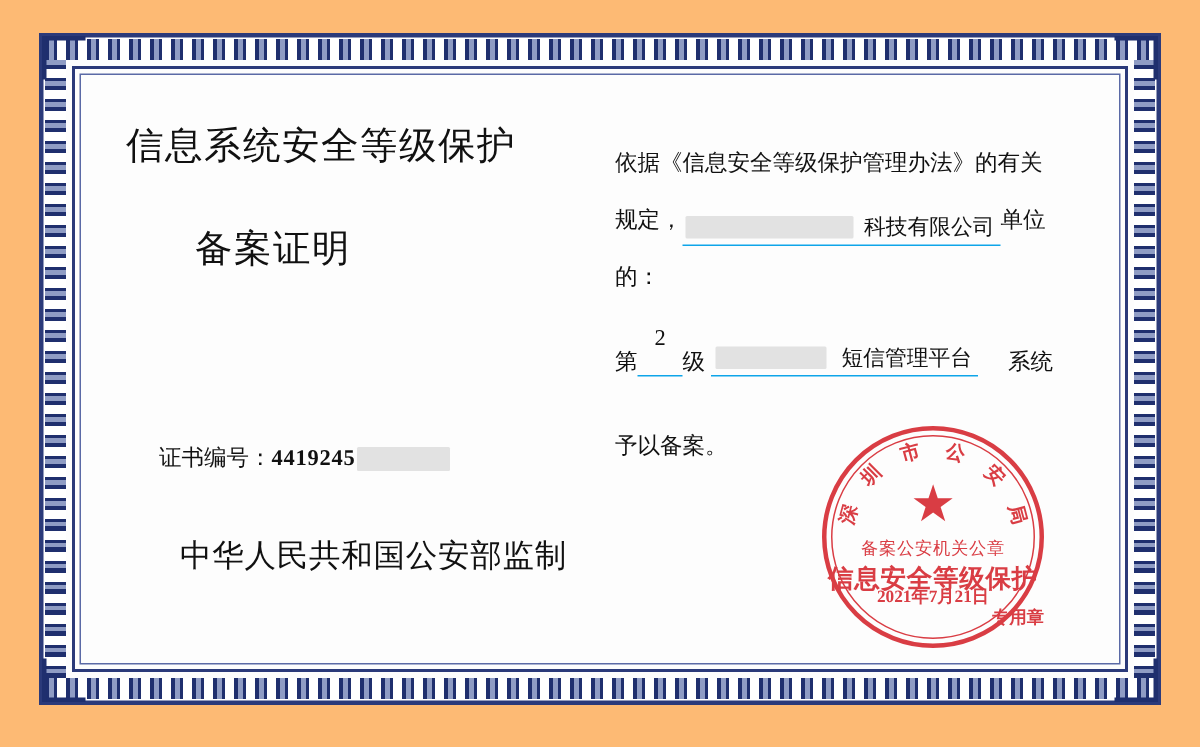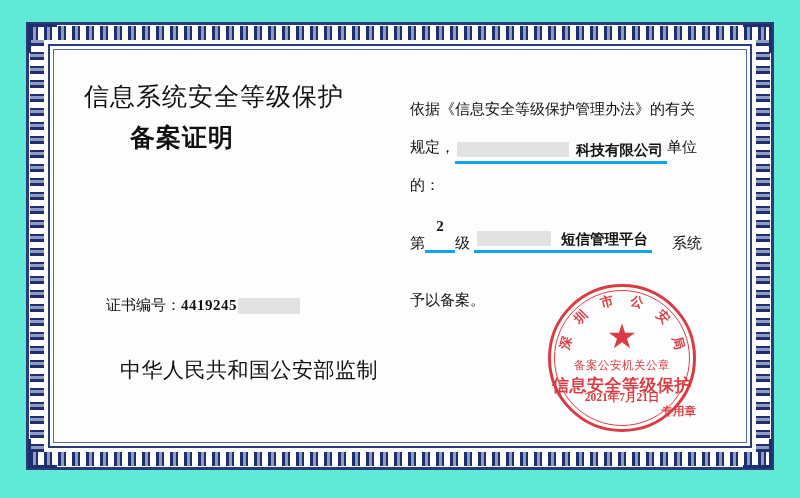--- a/index.html
+++ b/index.html
@@ -11,21 +11,21 @@
     width: 800px;
     height: 498px;
     font-family: "Liberation Serif", serif;
     overflow: hidden;
   }
 
   .certificate {
     position: relative;
     width: 800px;
     height: 498px;
-    background: #5eead4;
+    background: #fdba74;
   }
 
   
   .border-outer {
     position: absolute;
     left: 26px;
     top: 22px;
     right: 26px;
     bottom: 28px;
     border: 3px solid #2b3a7a;
@@ -113,23 +113,22 @@
   .title-line1 {
     font-size: 25px;
     letter-spacing: 1px;
     color: #111111;
     white-space: nowrap;
   }
   .title-line2 {
     font-size: 25px;
     letter-spacing: 1px;
     color: #111111;
-    margin-top: 8px;
+    margin-top: 36px;
     margin-left: 46px;
-    font-weight: bold;
   }
 
   .cert-no {
     position: absolute;
     left: 46px;
     top: 240px;
     font-size: 15px;
     color: #111111;
     white-space: nowrap;
   }
@@ -166,27 +165,26 @@
     font-size: 15px;
     color: #111111;
     line-height: 34px;
     white-space: nowrap;
   }
   .para.l2 { margin-top: 4px; }
   .para.l3 { margin-top: 4px; }
 
   .underline {
     display: inline-block;
-    border-bottom: 3px solid #0ea5e9;
+    border-bottom: 1px solid #0ea5e9;
     position: relative;
     vertical-align: bottom;
     text-align: center;
     height: 22px;
     line-height: 22px;
-    font-weight: bold;
   }
   .org-line { width: 212px; }
   .org-line .redact.org {
     width: 112px; height: 15px; position: absolute; left: 2px; top: 3px;
   }
   .org-line .org-text {
     position: absolute; right: 4px; top: 0px; font-size: 14.5px;
   }
 
   .sys-row {

